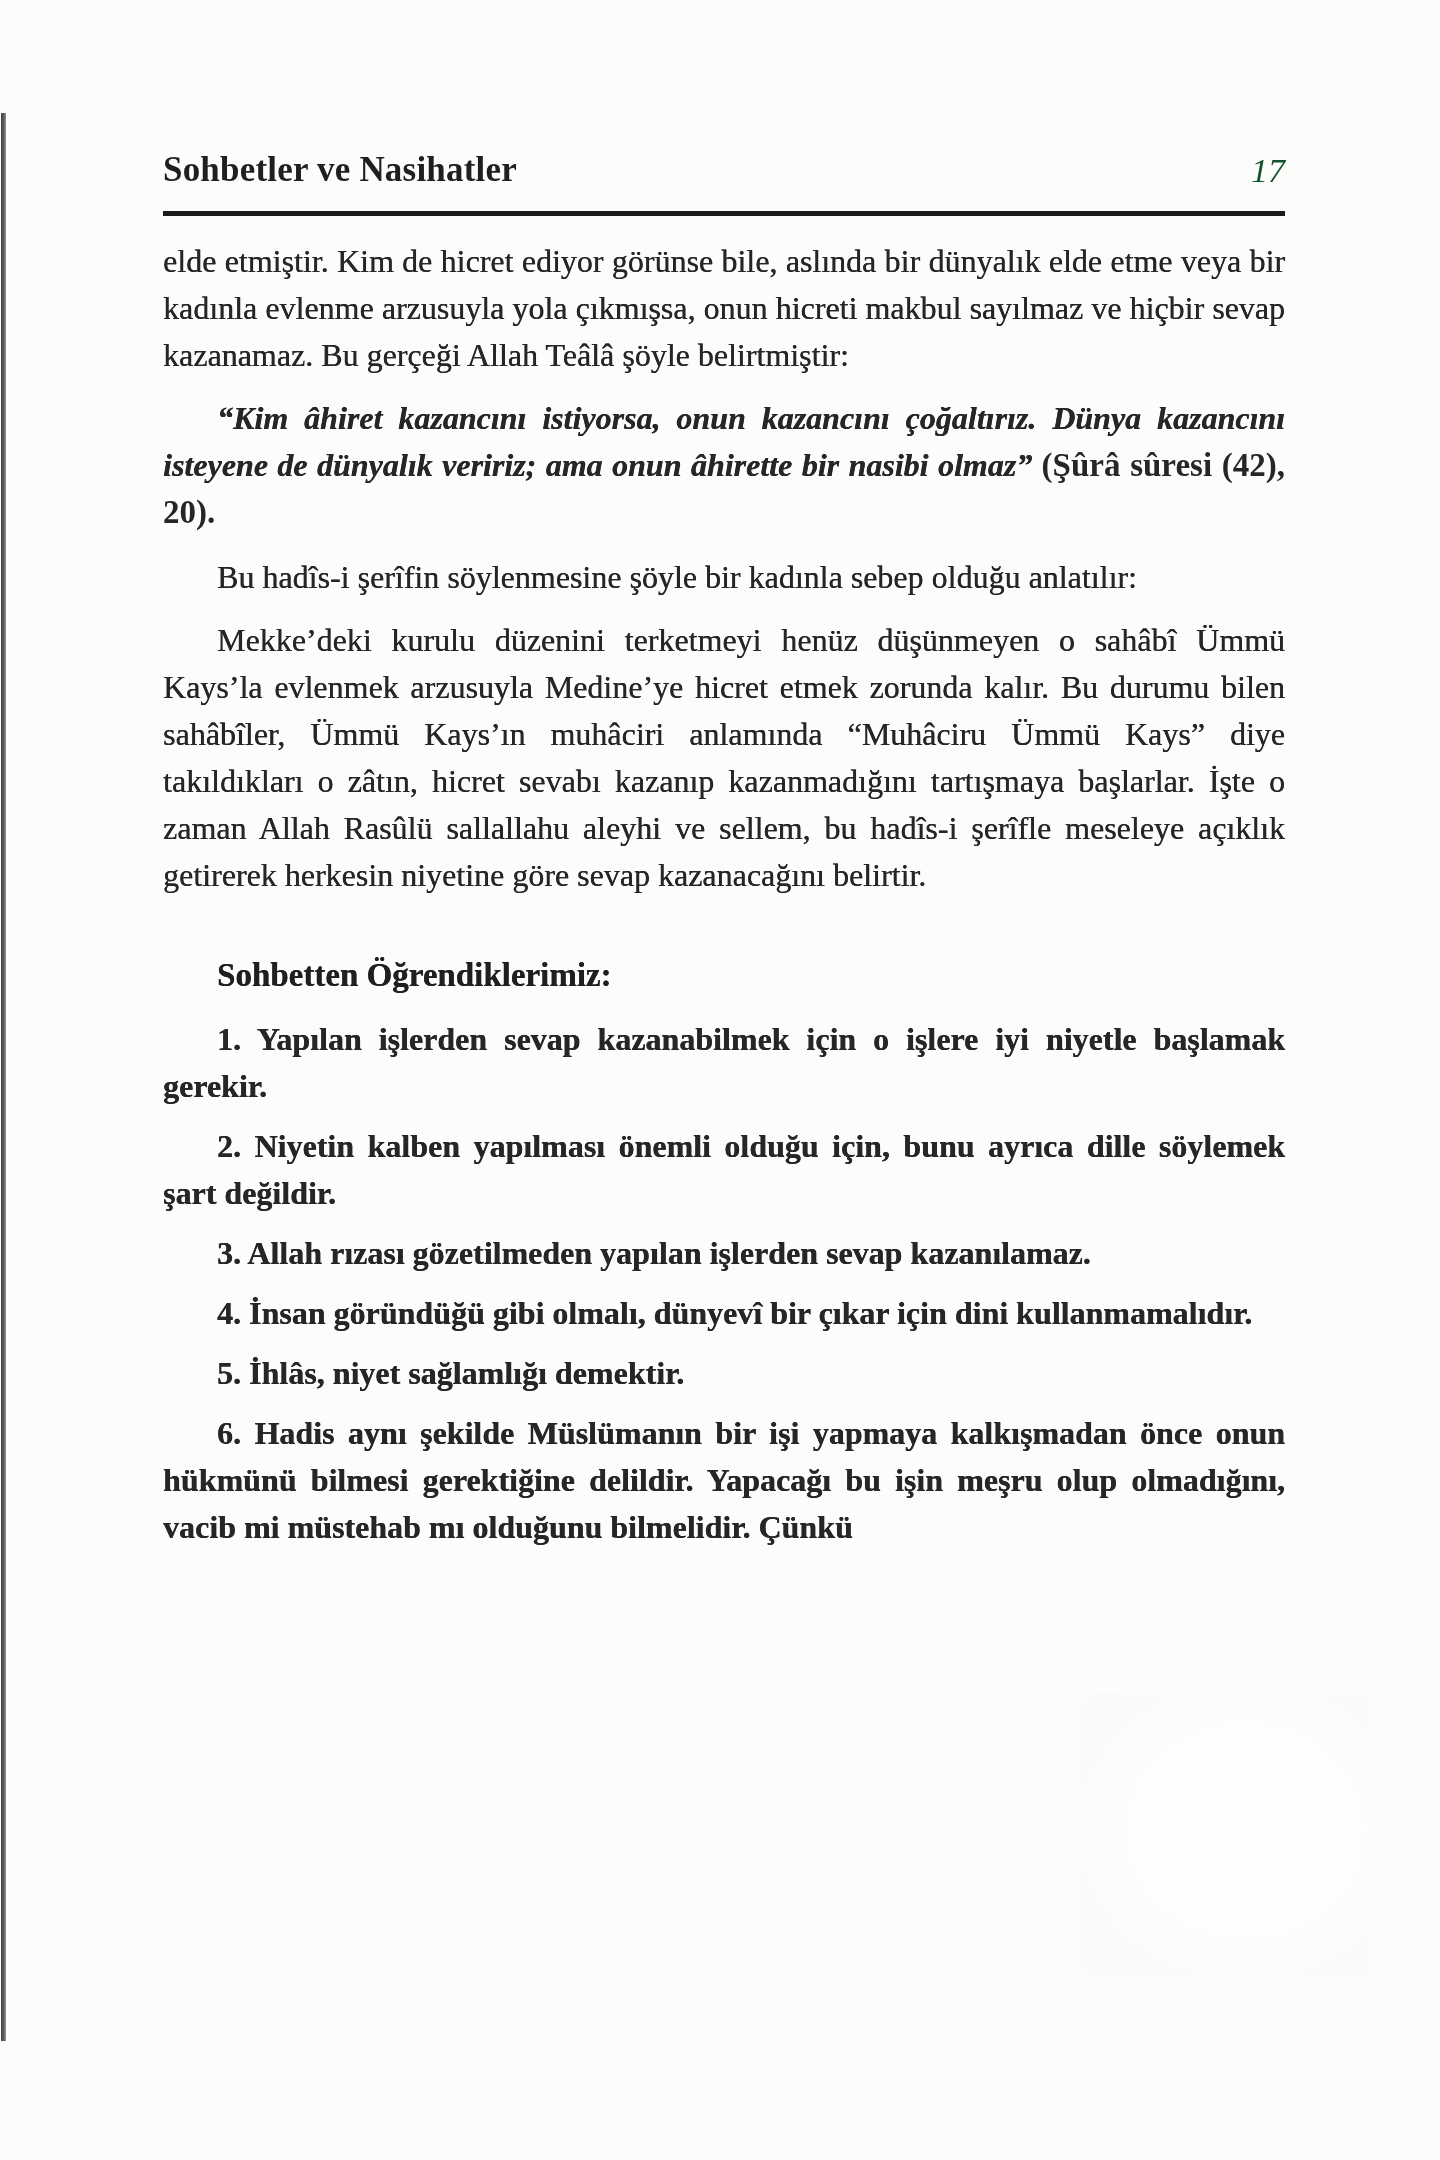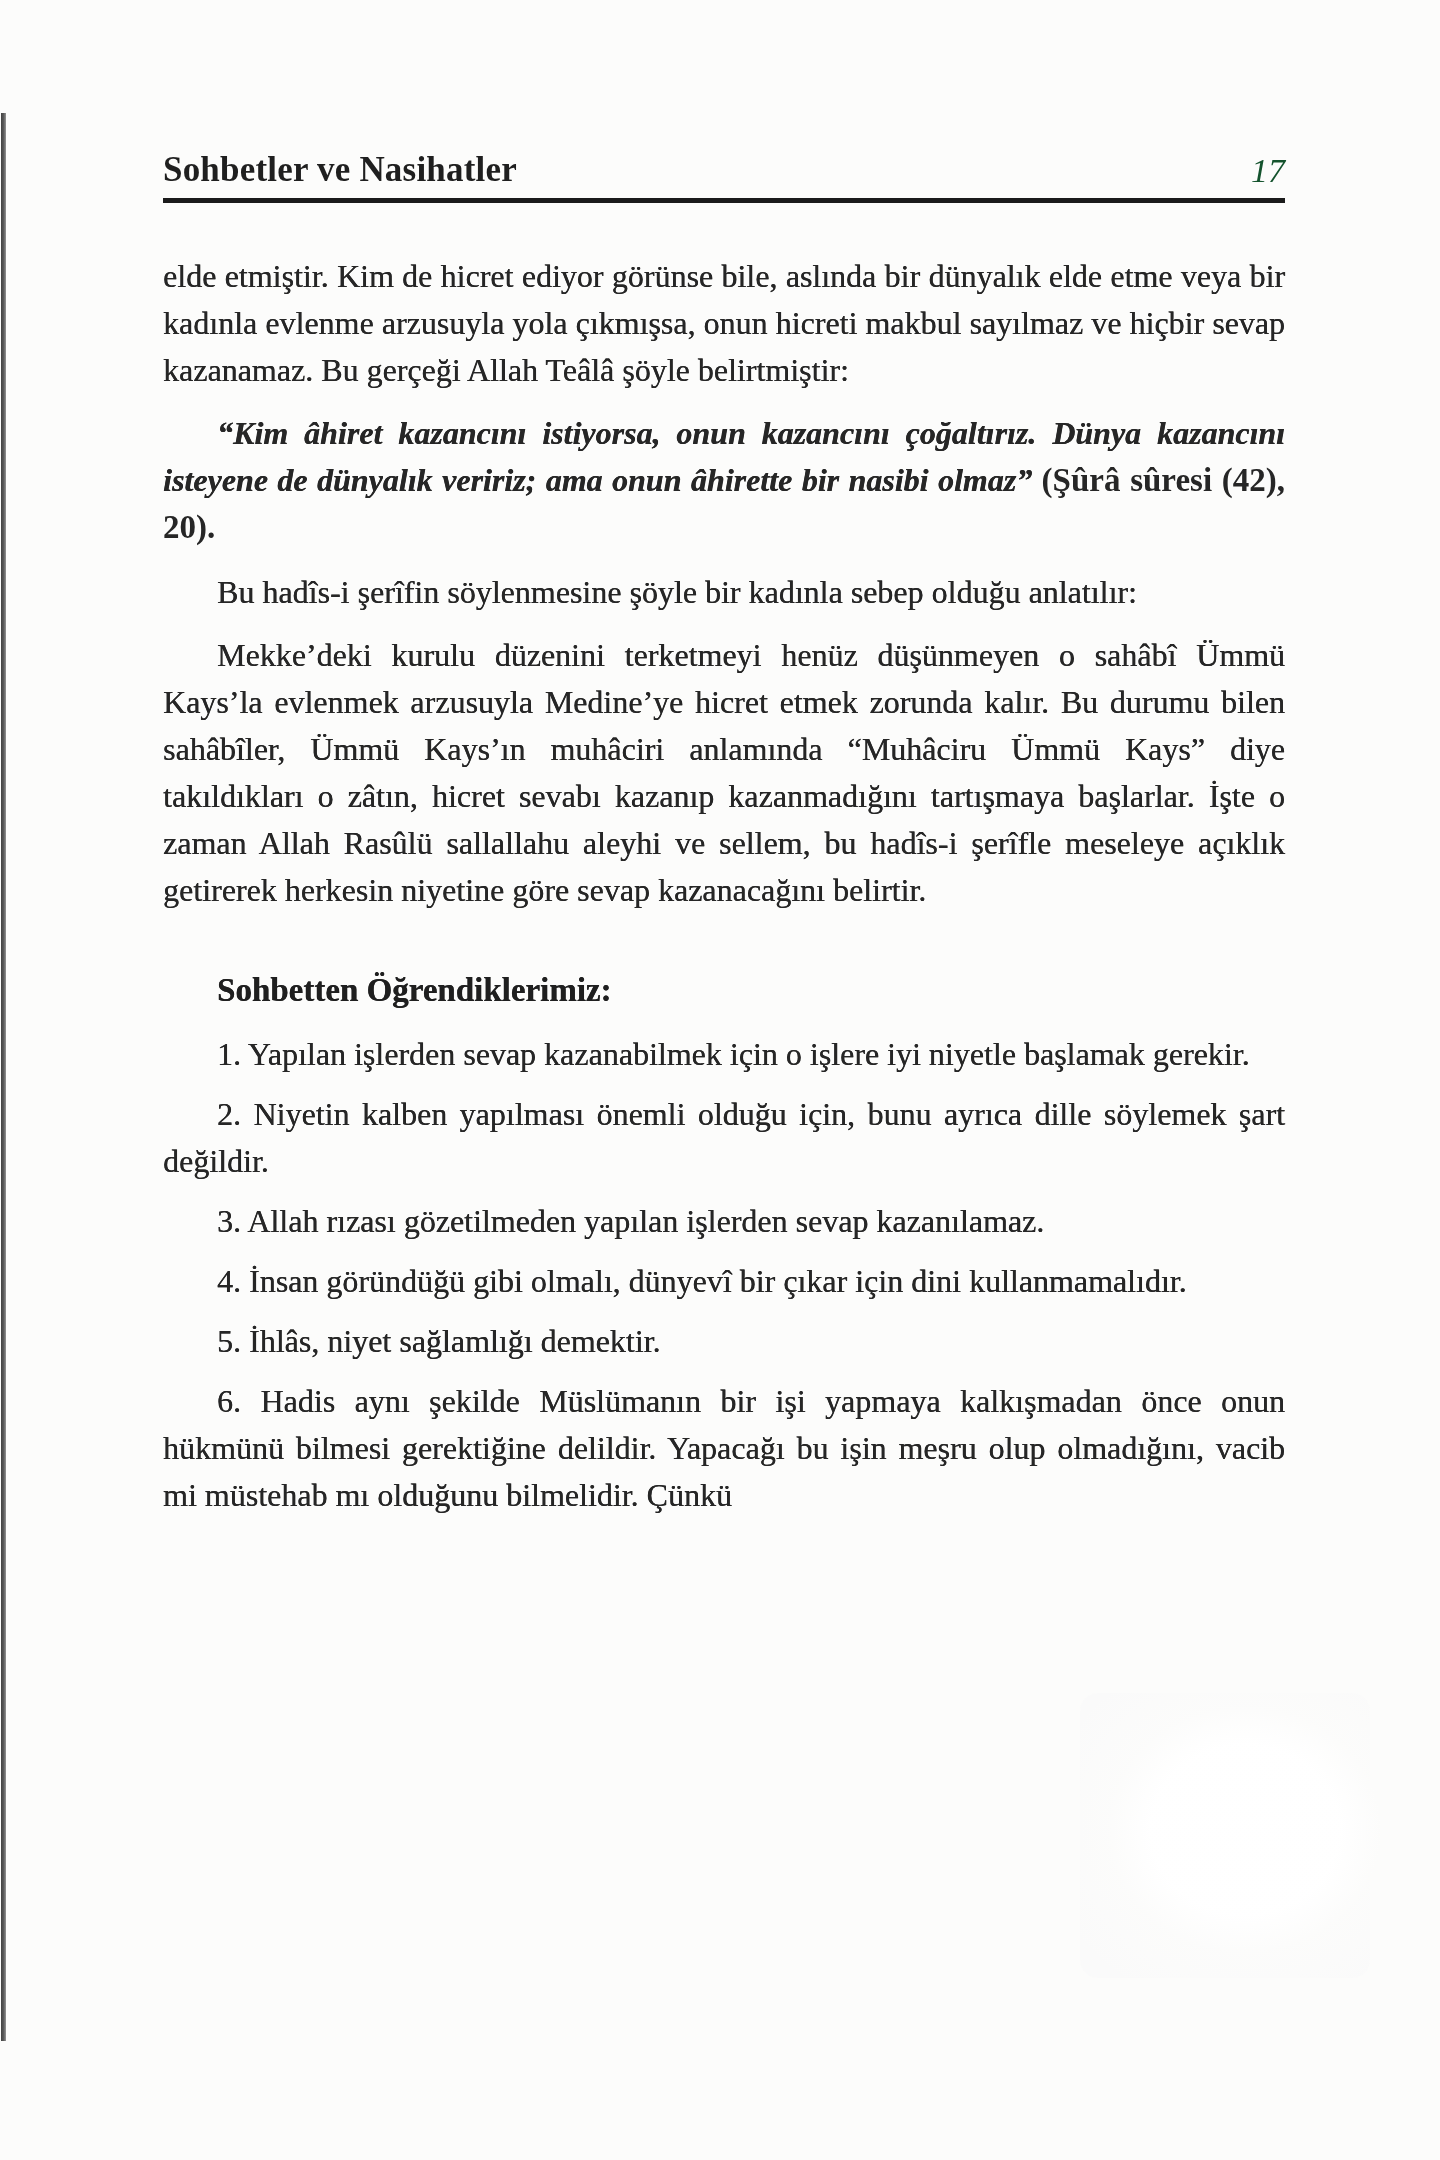--- a/index.html
+++ b/index.html
@@ -25,23 +25,23 @@
     position: absolute;
     left: 163px; top: 150px;
     width: 1122px;
   }
 
   
   .running-header {
     display: flex;
     justify-content: space-between;
     align-items: flex-end;
-    padding-bottom: 8px;
+    padding-bottom: 21px;
     border-bottom: 5px solid #1b1b1b;
-    margin-bottom: 50px;
+    margin-bottom: 22px;
   }
   .running-header .book-title {
     font-weight: 700;
     font-size: 35px;
     letter-spacing: 0.2px;
     color: #1f1f1f;
   }
   .running-header .page-number {
     font-size: 34px;
     color: #14532d;
@@ -72,21 +72,21 @@
 
   .section-heading {
     font-weight: 700;
     font-size: 33px;
     color: #1f1f1f;
     margin: 58px 0 22px 0;
     text-indent: 54px;
     text-shadow: 0.3px 0 0 currentColor;
   }
 
-  .lessons-list p { margin-bottom: 13px; }
+  .lessons-list p { margin-bottom: 13px; font-weight: bold; }
 
   
   .watermark-blob {
     position: absolute;
     left: 1035px; top: 1640px;
     width: 420px; height: 380px;
     background: radial-gradient(closest-side,
       rgba(255,255,255,0.97) 45%,
       rgba(252,252,251,0.85) 65%,
       rgba(252,252,251,0) 100%);

